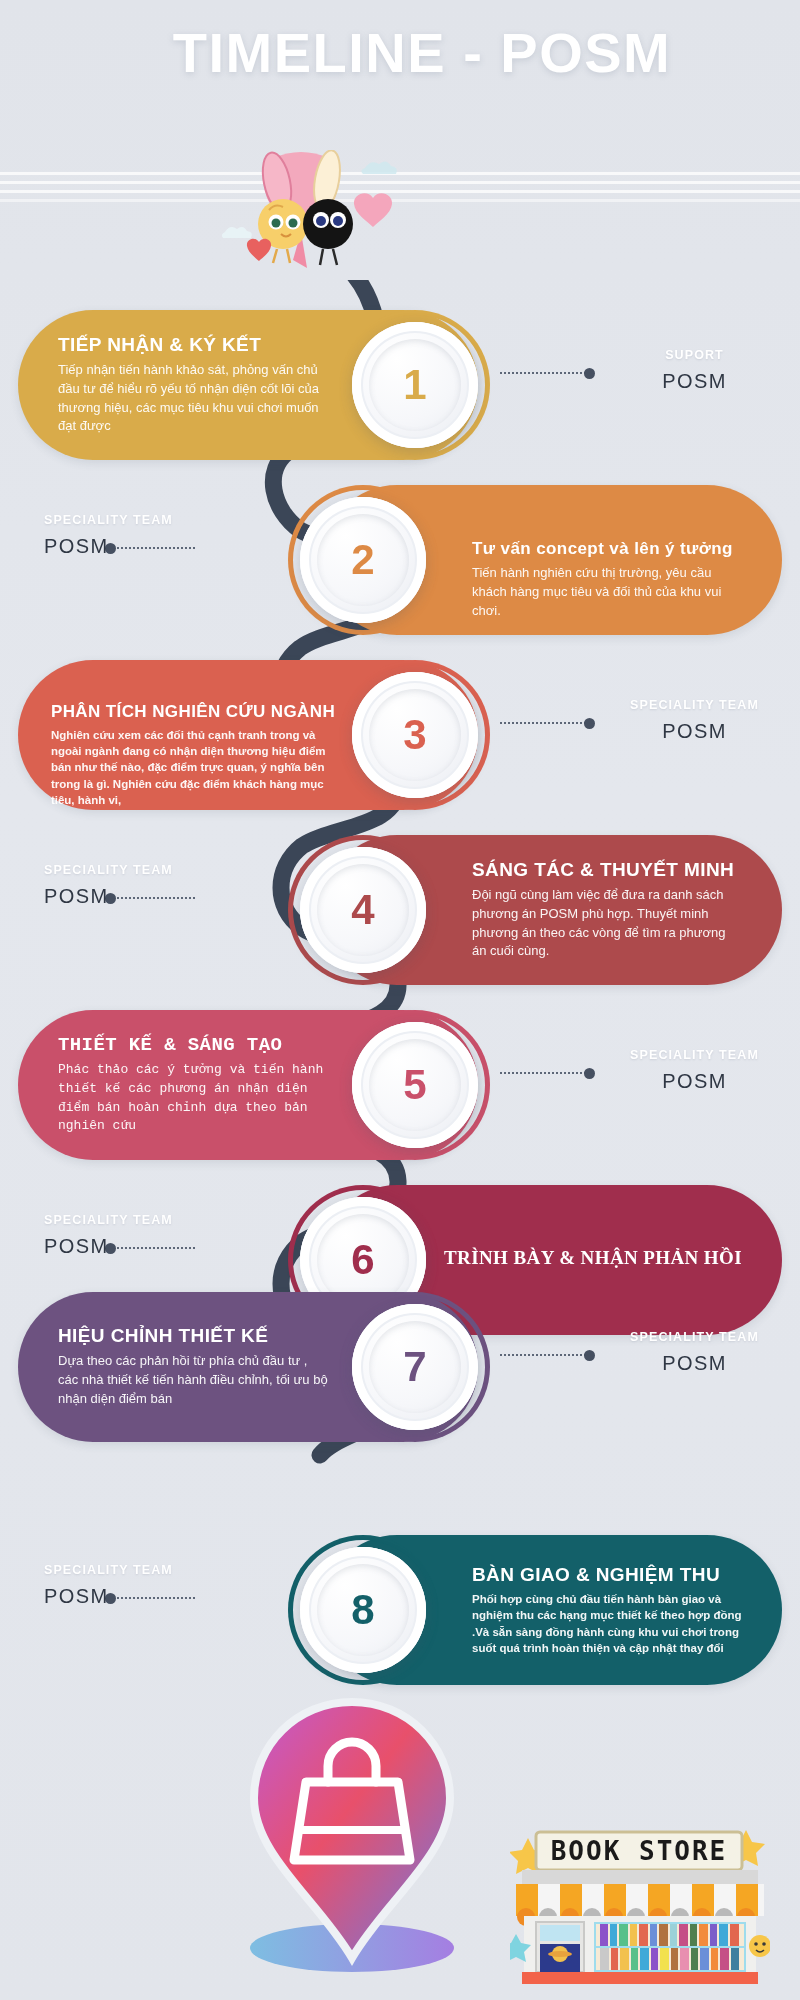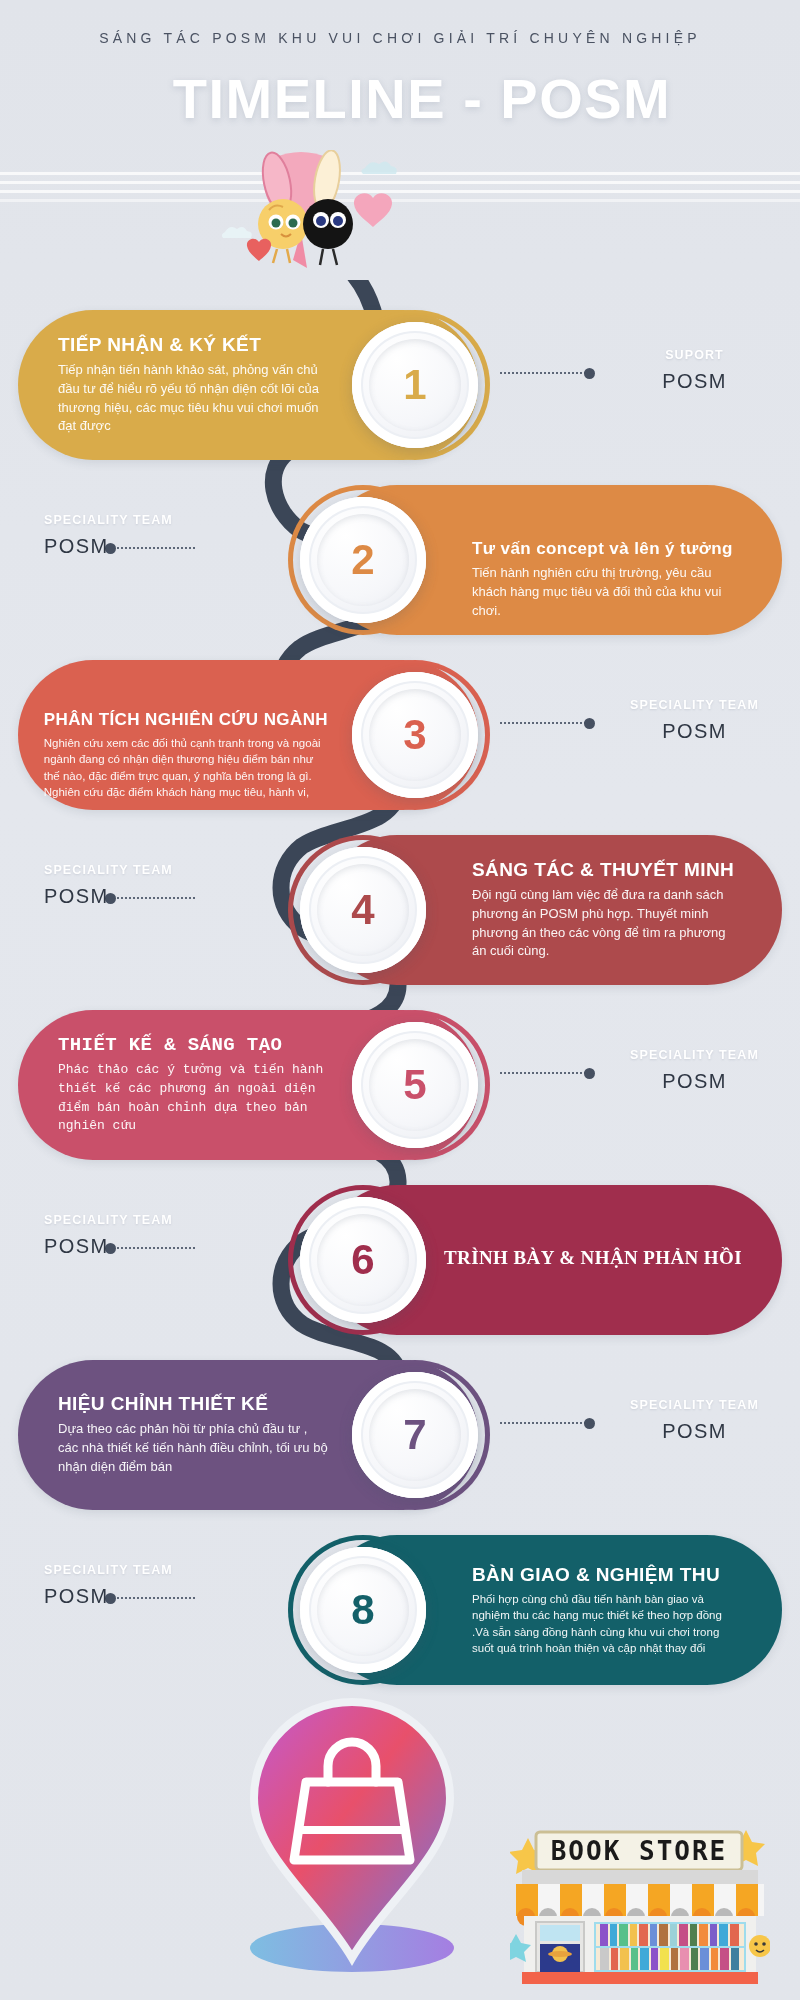--- a/index.html
+++ b/index.html
@@ -102,21 +102,21 @@
 
   .pill {
     position: absolute;
     top: 0;
     height: 150px;
     border-radius: 75px;
     display: flex;
     align-items: center;
     box-shadow: 0 3px 10px rgba(60,70,90,0.12);
   }
-  .pill.left  { left: 18px;  width: 460px; justify-content: flex-end; padding-left: 40px; padding-right: 150px; }
+  .pill.left  { left: 18px;  width: 460px; justify-content: center; padding-left: 40px; padding-right: 150px; }
   .pill.right { right: 18px; width: 460px; justify-content: flex-end;   padding-right: 40px; padding-left: 150px; }
 
   .pill-text { max-width: 300px; }
   .pill.left .pill-text  { text-align: left; }
   .pill.right .pill-text { text-align: left; }
 
   .pill-title {
     color: #ffffff;
     font-weight: 700;
     font-size: 19px;
@@ -124,21 +124,21 @@
     margin-bottom: 5px;
     white-space: nowrap;
   }
   .pill-title.sm { font-size: 17px; margin-top: 40px; }
   .pill-body {
     color: rgba(255,255,255,0.94);
     font-size: 13px;
     line-height: 1.45;
     font-weight: 400;
   }
-  .pill-body.xs { font-size: 11.5px; line-height: 1.42; }
+  .pill-body.xs { font-size: 11.5px; line-height: 1.42; font-weight: bold; }
 
   
   .medallion {
     position: absolute;
     top: 12px;
     width: 126px;
     height: 126px;
     border-radius: 50%;
     z-index: 4;
     background: radial-gradient(circle at 36% 30%, #ffffff 0%, #f6f7fa 52%, #e6e9ef 100%);
@@ -228,21 +228,20 @@
   }
   .pin-wrap { position: absolute; left: 240px; bottom: 20px; width: 230px; height: 290px; }
   .store-wrap { position: absolute; right: 30px; bottom: 14px; width: 260px; height: 200px; }
 </style>
 </head>
 <body>
 
 <div class="page">
 
   <div class="header">
-    <div class="kicker">SÁNG TÁC POSM KHU VUI CHƠI GIẢI TRÍ CHUYÊN NGHIỆP</div>
     <div class="big-title">TIMELINE - POSM</div>
   </div>
 
   <div class="stripes">
     <span></span>
       <span></span>
       <span></span>
       <span></span>
   </div>
 
@@ -383,21 +382,21 @@
     <div class="sidelabel l" style="left:30px; width:190px; top:28px;">
       <div class="sl-top">SPECIALITY TEAM</div>
       <div class="sl-bottom">POSM</div>
     </div>
   </div>
 
   <div class="row" style="top:1010px;">
     <div class="pill left" style="background:#c9506a;font-family:Liberation Mono, monospace;">
       <div class="pill-text">
         <div class="pill-title">THIẾT KẾ &amp; SÁNG TẠO</div>
-        <div class="pill-body">Phác thảo các ý tưởng và tiến hành thiết kế các phương án ngoài diện điểm bán hoàn chỉnh dựa theo bản nghiên cứu</div>
+        <div class="pill-body">Phác thảo các ý tưởng và tiến hành thiết kế các phương án nhận diện điểm bán hoàn chỉnh dựa theo bản nghiên cứu</div>
       </div>
     </div>
     <div class="ring" style="left:340px; box-shadow: inset 0 0 0 5px #c9506a;"></div>
     <div class="medallion" style="left:352px;">
       <span class="num" style="color:#c9506a;">5</span>
     </div>
     <div class="leader to-right" style="left:500px; width:90px;">
         <span class="dot"></span>
       </div>
     <div class="sidelabel r" style="left:580px; width:215px;">
@@ -418,21 +417,21 @@
     </div>
     <div class="leader to-left" style="left:110px; width:85px;">
         <span class="dot"></span>
       </div>
     <div class="sidelabel l" style="left:30px; width:190px; top:28px;">
       <div class="sl-top">SPECIALITY TEAM</div>
       <div class="sl-bottom">POSM</div>
     </div>
   </div>
 
-  <div class="row" style="top:1360px;">
+  <div class="row" style="top:1292px;">
     <div class="pill left" style="background:#6d5280;">
       <div class="pill-text">
         <div class="pill-title">HIỆU CHỈNH THIẾT KẾ</div>
         <div class="pill-body">Dựa theo các phản hồi từ phía chủ đầu tư , các nhà thiết kế tiến hành điều chỉnh, tối ưu bộ nhận diện điểm bán</div>
       </div>
     </div>
     <div class="ring" style="left:340px; box-shadow: inset 0 0 0 5px #6d5280;"></div>
     <div class="medallion" style="left:352px;">
       <span class="num" style="color:#6d5280;">7</span>
     </div>

